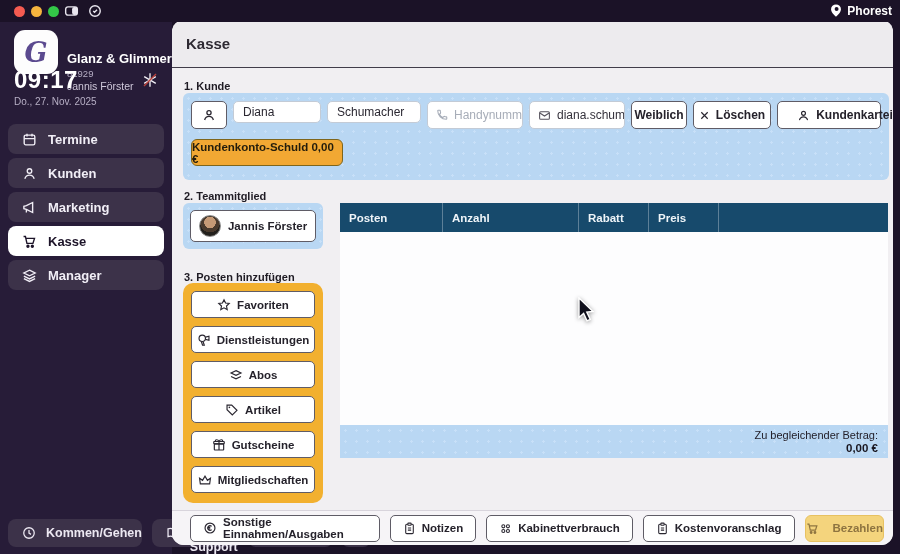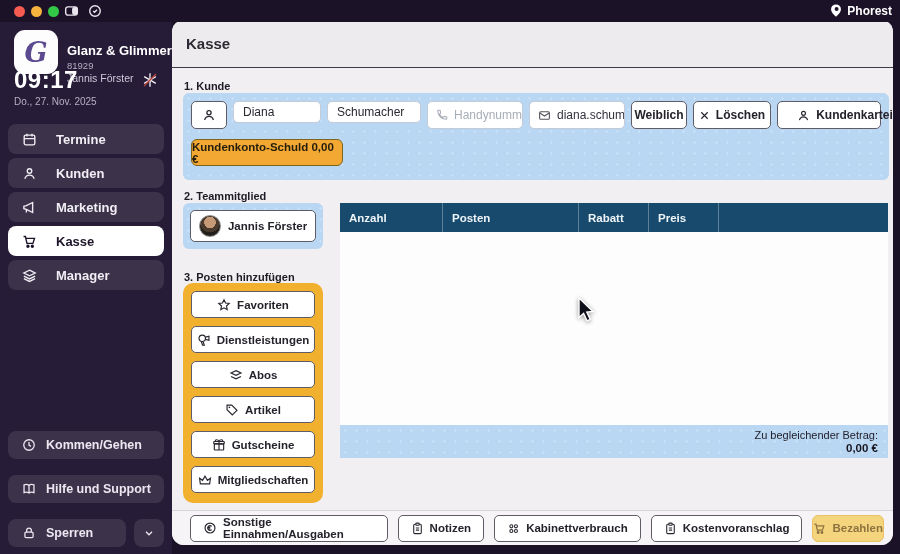--- a/index.html
+++ b/index.html
@@ -22,32 +22,32 @@
   .tb-icon { position:absolute; top:4px; color:#e9e6ef; }
   .tb-toggle { left:64px; }
   .tb-sync { left:88px; }
   .brand { position:absolute; right:8px; top:3px; display:flex; align-items:center; gap:4px; color:#fff; font-size:12px; font-weight:bold; }
 
   
   .sidebar { position:absolute; top:22px; left:0; width:172px; height:532px; background:#271c38; }
   .logo-row { position:absolute; top:8px; left:14px; display:flex; gap:9px; }
   .logo-sq { width:44px; height:44px; background:#fdfdfd; border-radius:11px; display:flex; align-items:center; justify-content:center;
              font-family:"DejaVu Serif", serif; font-style:italic; font-weight:bold; font-size:27px; color:#5b4a8f; }
-  .biz-name { color:#fff; font-size:13px; font-weight:bold; margin-top:13px;text-align:center; }
+  .biz-name { color:#fff; font-size:13px; font-weight:bold; margin-top:21px;text-align:center; }
   .biz-id { color:#b6aec4; font-size:9.5px; margin-top:2px; }
   .biz-user { color:#cfc8da; font-size:10.5px; margin-top:1px; }
   .clock { position:absolute; top:44px; left:14px; }
   .clock-time { color:#fff; font-size:24px; font-weight:bold; letter-spacing:.5px; }
   .clock-date { color:#b6aec4; font-size:10px; margin-top:2px; }
   .snow { position:absolute; top:50px; right:14px; }
   .nav { position:absolute; top:102px; left:8px; right:8px; display:flex; flex-direction:column; gap:4px; }
   .nav-item { height:30px; border-radius:8px; background:#3c3249; color:#f1eef6; display:flex; align-items:center;
-              padding-left:14px; gap:19px; font-size:13px; font-weight:600; cursor:default; }
+              padding-left:14px; gap:11px; font-size:13px; font-weight:600; cursor:default; }
   .nav-item.active { background:#fff; color:#1d1429; font-weight:bold; }
-  .side-bottom { position:absolute; left:8px; right:8px; bottom:7px; display:flex; flex-direction:column; gap:16px; }
+  .side-bottom { position:absolute; left:8px; right:8px; bottom:7px; display:flex; flex-direction:row; gap:10px; }
   .side-btn { height:28px; border-radius:8px; background:#3c3249; color:#ece8f2; display:flex; align-items:center;
               padding-left:14px; gap:10px; font-size:12.5px; font-weight:600; }
   .lock-row { display:flex; gap:8px; }
   .lock-row .side-btn { flex:1; }
   .chev-btn { width:30px; height:28px; border-radius:8px; background:#3c3249; color:#ece8f2; display:flex; align-items:center; justify-content:center; }
 
   
   .main { position:absolute; left:172px; top:20px; width:721px; height:525px; background:#f1eff2; border-radius:12px; overflow:hidden; }
   .main-header { height:48px; background:#edebee; border-bottom:1px solid #413c49; display:flex; align-items:center; padding-left:14px;
                  font-size:15px; font-weight:bold; color:#2e2a33; }
@@ -94,21 +94,21 @@
                 background-image:radial-gradient(#c8e0f8 1px, transparent 1.3px); background-size:11px 11px;
                 display:flex; flex-direction:column; align-items:flex-end; justify-content:center; padding-right:10px; }
   .tf-label { font-size:11px; color:#23202a; }
   .tf-amount { font-size:11.5px; font-weight:bold; color:#191620; margin-top:1px; }
 
   
   .bottombar { position:absolute; left:0; right:0; bottom:0; height:35px; background:#f6f4f7; border-top:1px solid #d8d4dc;
                display:flex; align-items:center; gap:10px; padding:0 9px 0 18px; }
   .bottombar .wbtn { padding:0 12px; height:27px; font-size:11.5px; }
   .pay-btn { margin-left:auto; height:27px; width:80px; background:#f4d47d; border:1px solid #e7c162; border-radius:6px;
-             display:flex; align-items:center; justify-content:center; gap:6px; font-size:11.5px; font-weight:bold; color:#8e7440; }
+             display:flex; align-items:center; justify-content:center; gap:14px; font-size:11.5px; font-weight:bold; color:#8e7440; }
 
   
   .cursor { position:absolute; left:575px; top:297px; z-index:20; filter:drop-shadow(0 1px 2px rgba(0,0,0,.4)); }
 </style>
 </head>
 <body>
 
 <div class="titlebar">
   <span class="traffic t-red"></span>
   <span class="traffic t-yellow"></span>
@@ -369,22 +369,22 @@
       <span>
           <svg width="14" height="14" viewBox="0 0 24 24" fill="none" stroke="#2a2731" stroke-width="2">
             <path d="M4 18.5h16l1.3-9.5-5.1 3.6L12 5.5l-4.2 7.1L2.7 9z"></path>
           </svg>
         </span>
       <span>Mitgliedschaften</span>
     </div>
   </div>
 
   <div class="table-head">
+    <div class="th">Posten</div>
     <div class="th">Anzahl</div>
-    <div class="th">Posten</div>
     <div class="th">Rabatt</div>
     <div class="th">Preis</div>
     <div class="th"></div>
   </div>
   <div class="table-body"></div>
   <div class="table-foot">
     <div class="tf-label">Zu begleichender Betrag:</div>
     <div class="tf-amount">0,00 €</div>
   </div>
 

